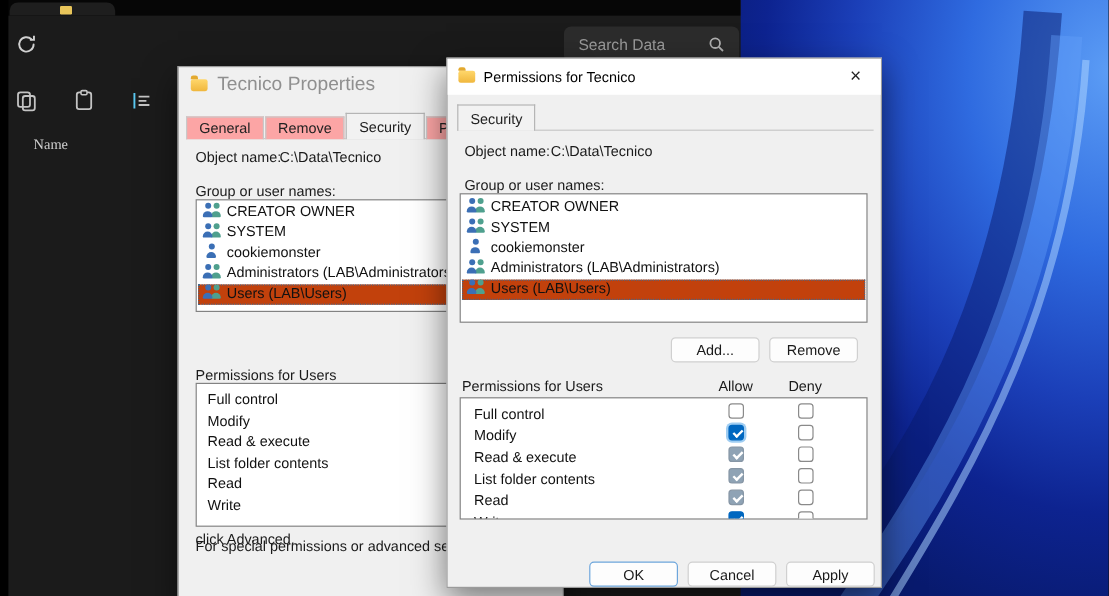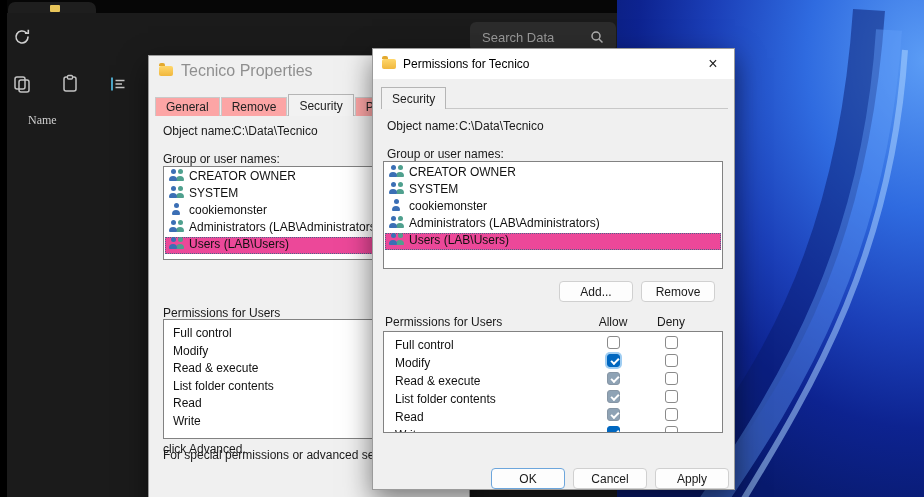--- a/index.html
+++ b/index.html
@@ -59,21 +59,21 @@
   .tabrow { position:absolute; display:flex; align-items:flex-end; z-index:2; }
   .wtab { height:19px; padding:0 10px; display:flex; align-items:center; background:#fca5a5;
     border:1px solid #c9c9c9; border-bottom:none; margin-right:1px; font-size:12px; color:#222; }
   .wtab.active { height:22px; background:#f2f2f2; border-color:#b5b5b5; z-index:3; }
   .panel-line { position:absolute; height:1px; background:#c8c8c8; }
 
   .lbl { position:absolute; font-size:12px; color:#1a1a1a; white-space:nowrap; }
   .glist { position:absolute; background:#fff; border:1px solid #828282; overflow:hidden; }
   .lrow { position:absolute; left:1px; right:1px; height:17px; display:flex; align-items:flex-start;
     gap:5px; padding-left:4px; font-size:12px; color:#111; white-space:nowrap; }
-  .lrow.sel { background:#ec4899; outline:1px dotted #49698a; outline-offset:-1px; }
+  .lrow.sel { background:#c2410c; outline:1px dotted #49698a; outline-offset:-1px; }
   .prow { position:absolute; left:1px; right:1px; height:17px; display:flex; align-items:center;
     padding-left:8px; font-size:12px; white-space:nowrap; }
   .frow { position:absolute; left:1px; right:1px; height:18px; }
   .frow .nm { position:absolute; left:10px; top:2px; white-space:nowrap; }
 
   
   .uicon { position:relative; width:15px; height:12px; flex:none; }
   .pers { position:absolute; width:8px; height:12px; }
   .pers::before { content:""; position:absolute; top:0; left:1.5px; width:5px; height:5px;
     border-radius:50%; background:var(--c); }

